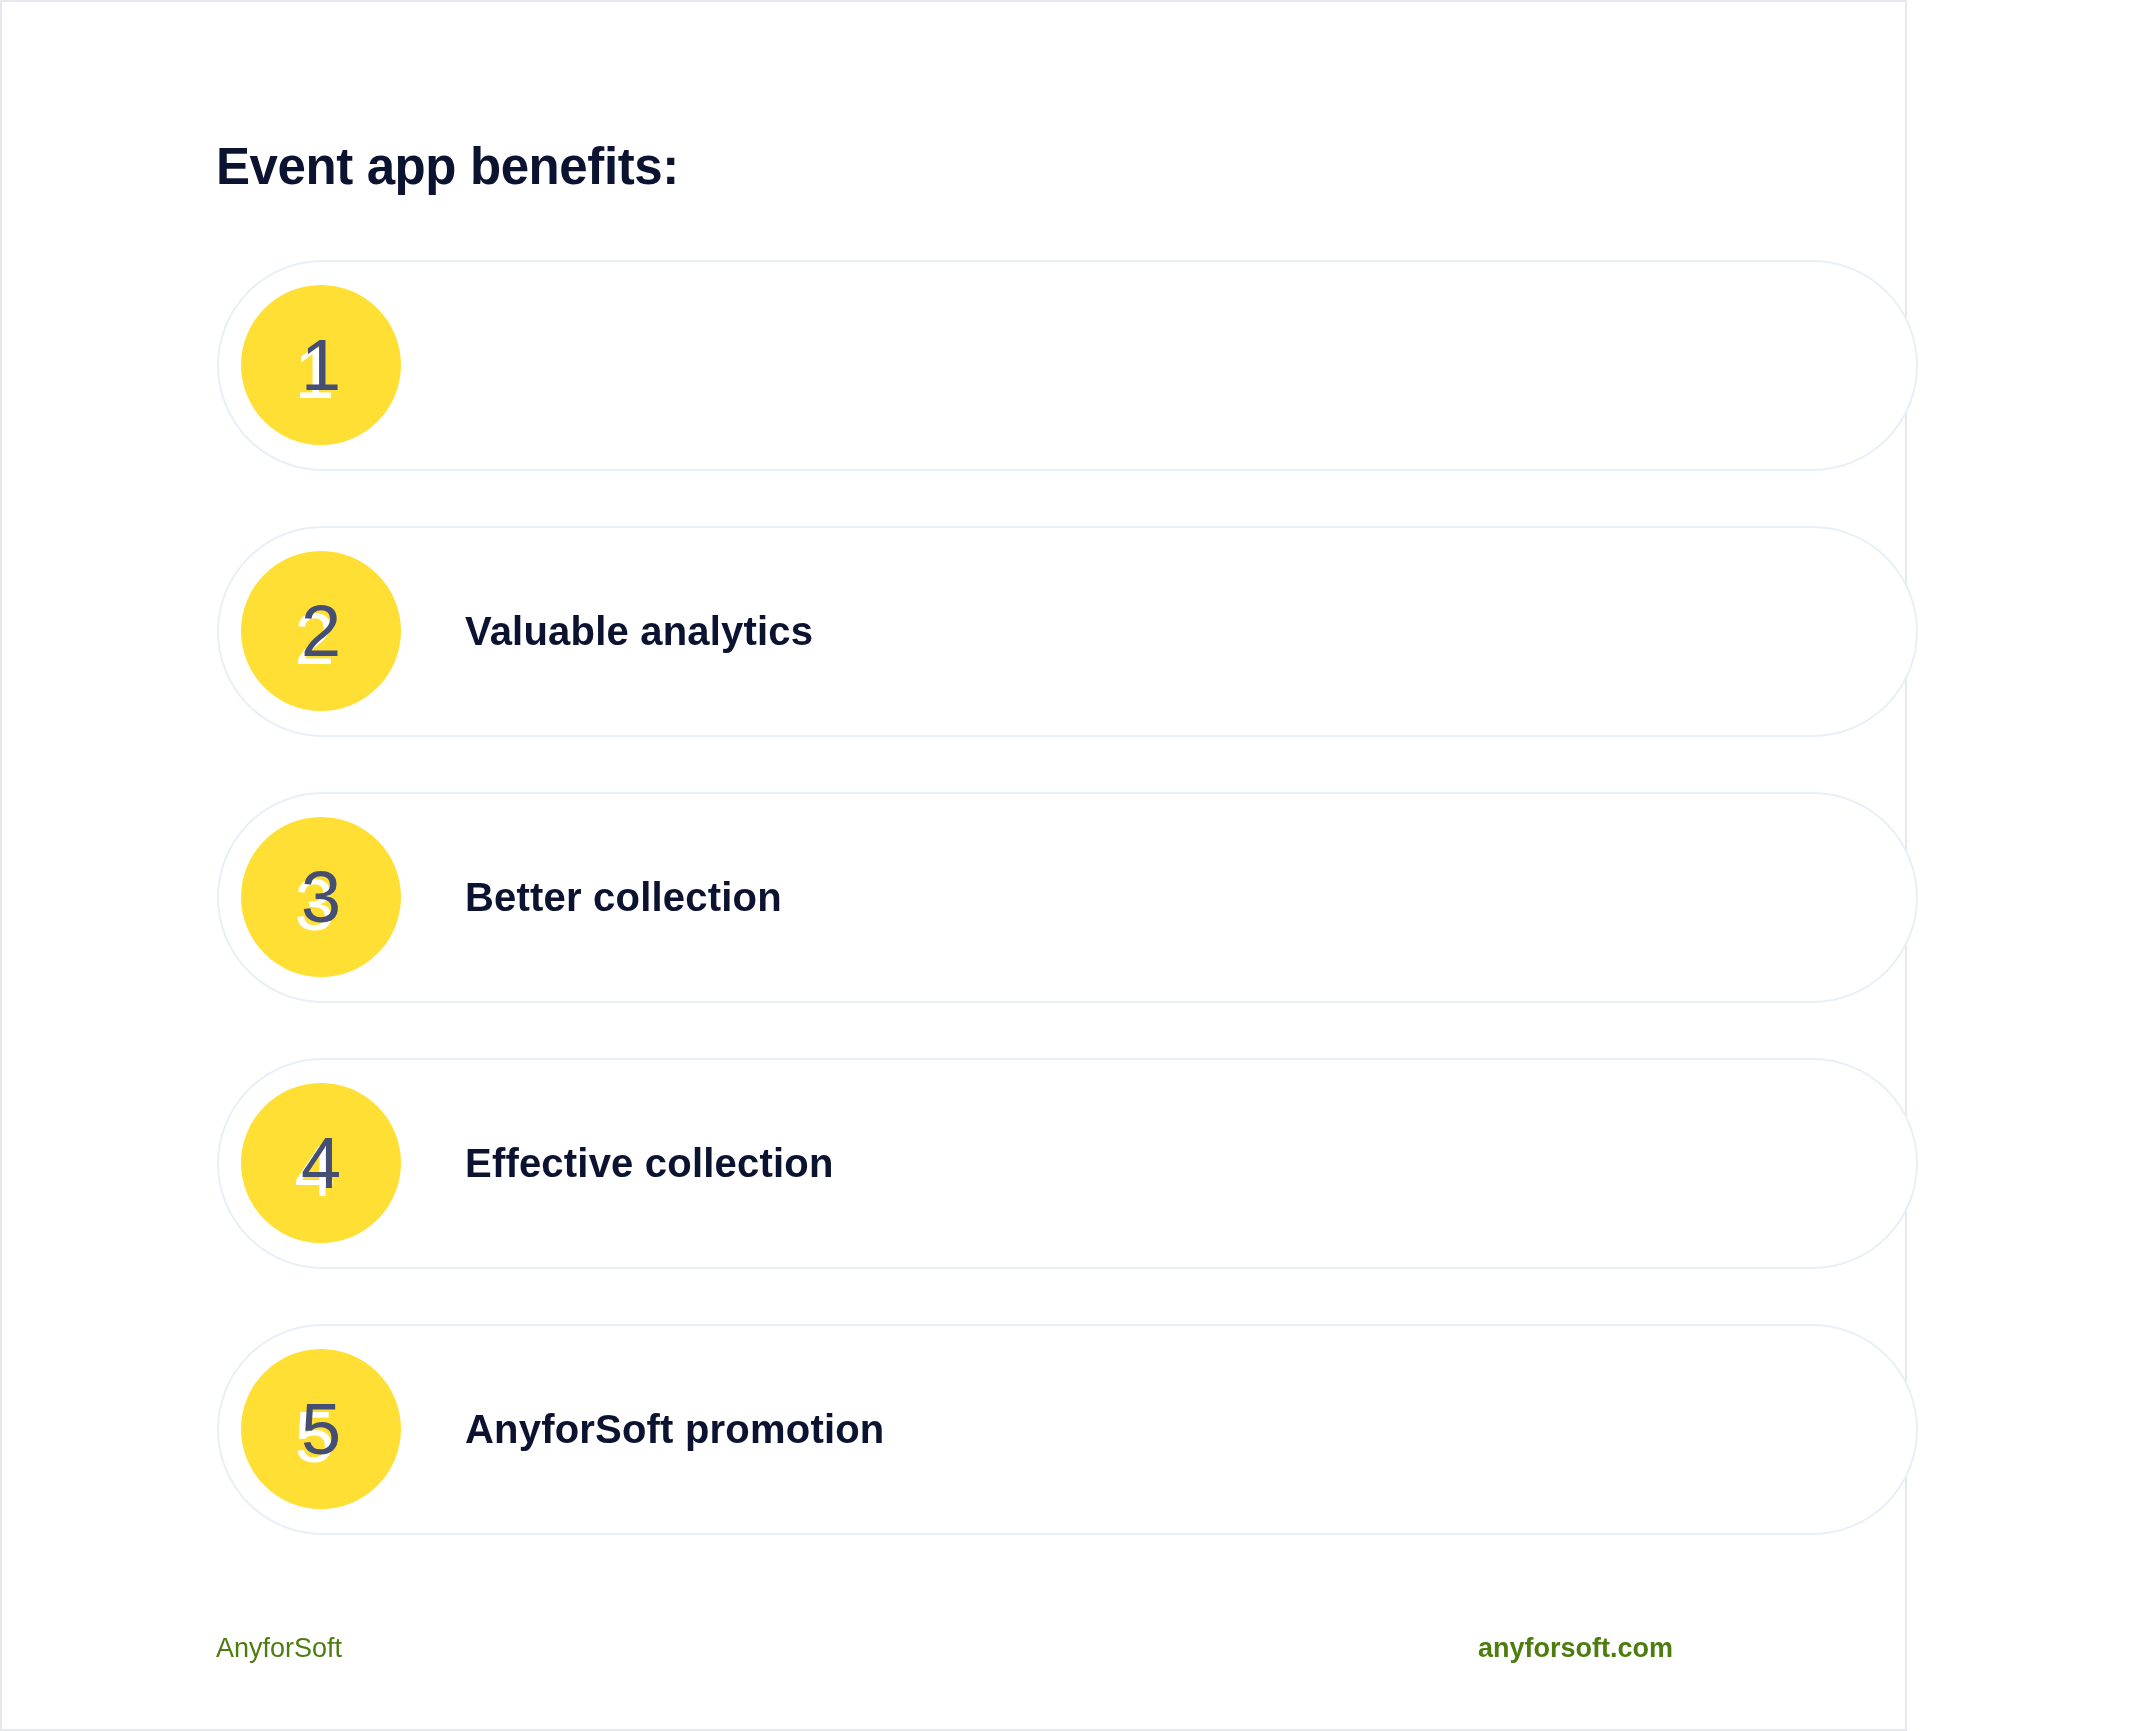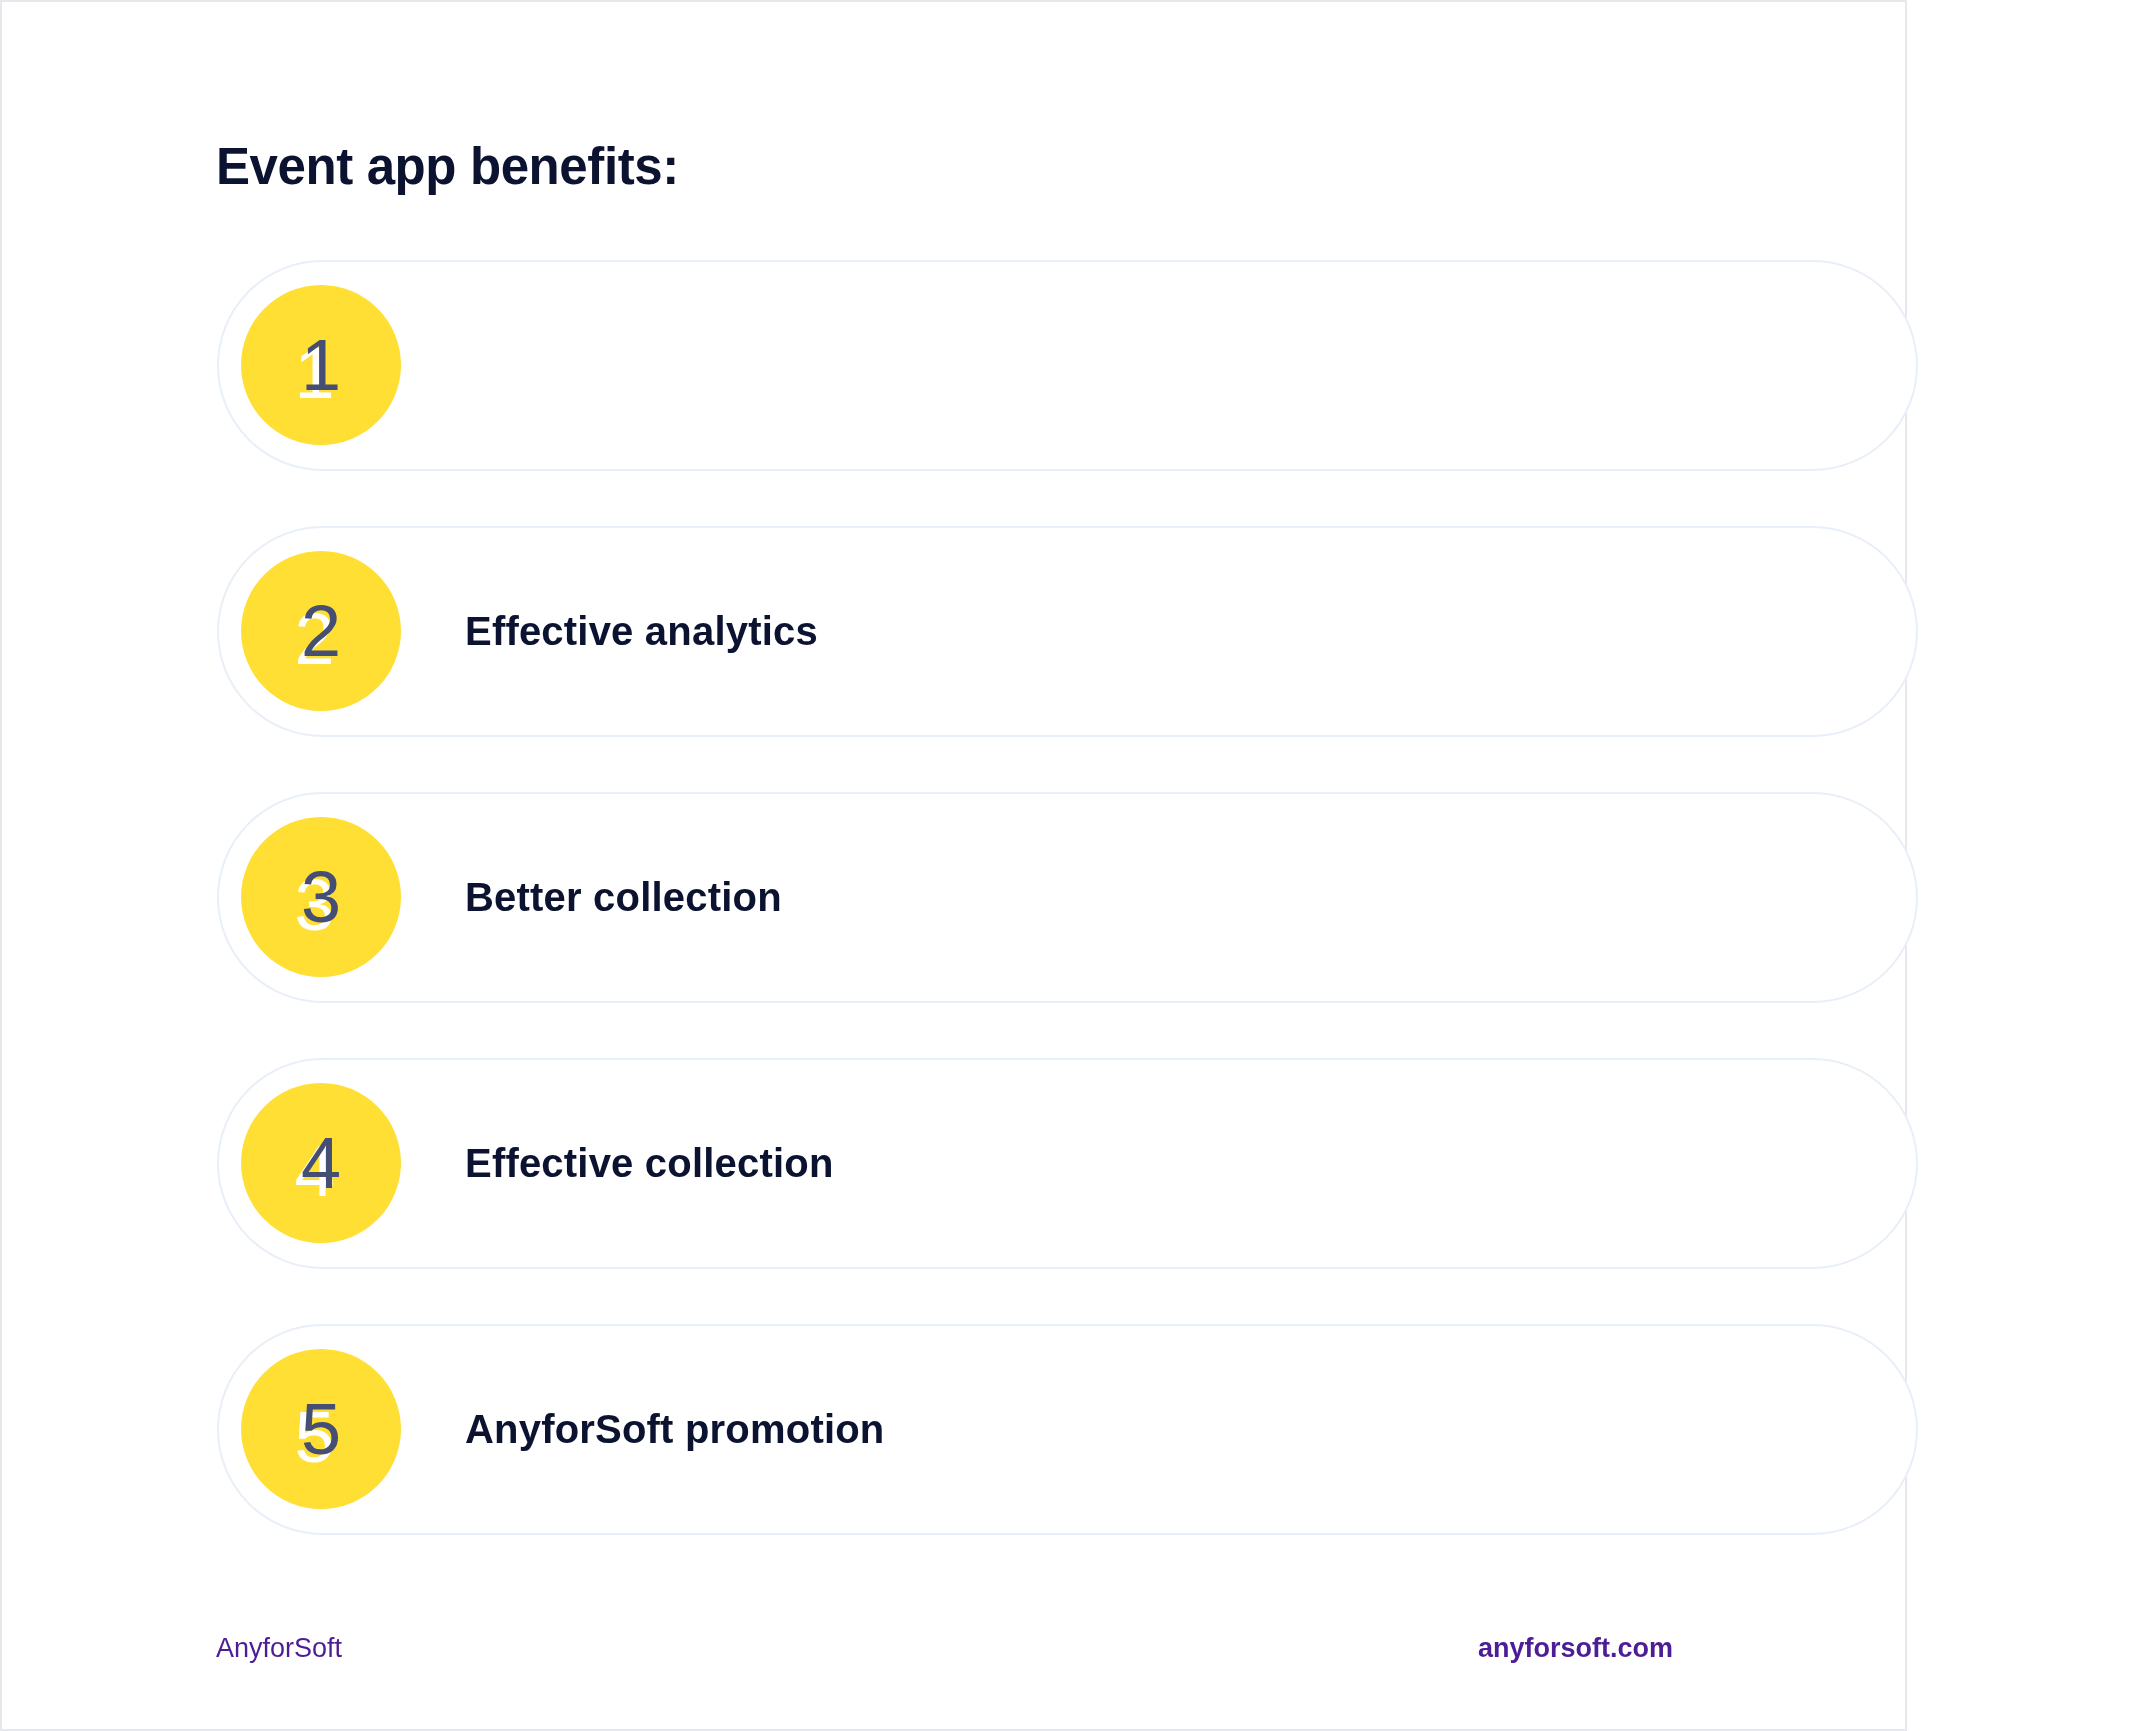--- a/index.html
+++ b/index.html
@@ -89,21 +89,21 @@
       font-weight: 700;
       color: #0b1330;
       white-space: nowrap;
       letter-spacing: 0.2px;
     }
     .footer-left, .footer-right {
       position: absolute;
       top: 1629px;
       font-size: 27px;
       font-weight: 400;
-      color: #4c1d95;
+      color: #4d7c0f;
       line-height: 35px;
       white-space: nowrap;
     }
     .footer-left { left: 214px; }
     .footer-right { right: 232px; font-weight: bold; }
   </style>
 </head>
 <body>
 
 <div class="frame">
@@ -117,21 +117,21 @@
         <span class="digit digit-shadow">1</span>
         <span class="digit">1</span>
       </div>
     </div>
 
     <div class="card">
       <div class="badge">
         <span class="digit digit-shadow">2</span>
         <span class="digit">2</span>
       </div>
-      <div class="label">Effective analytics</div>
+      <div class="label">Valuable analytics</div>
     </div>
 
     <div class="card">
       <div class="badge">
         <span class="digit digit-shadow">3</span>
         <span class="digit">3</span>
       </div>
       <div class="label">Better collection</div>
     </div>
 

